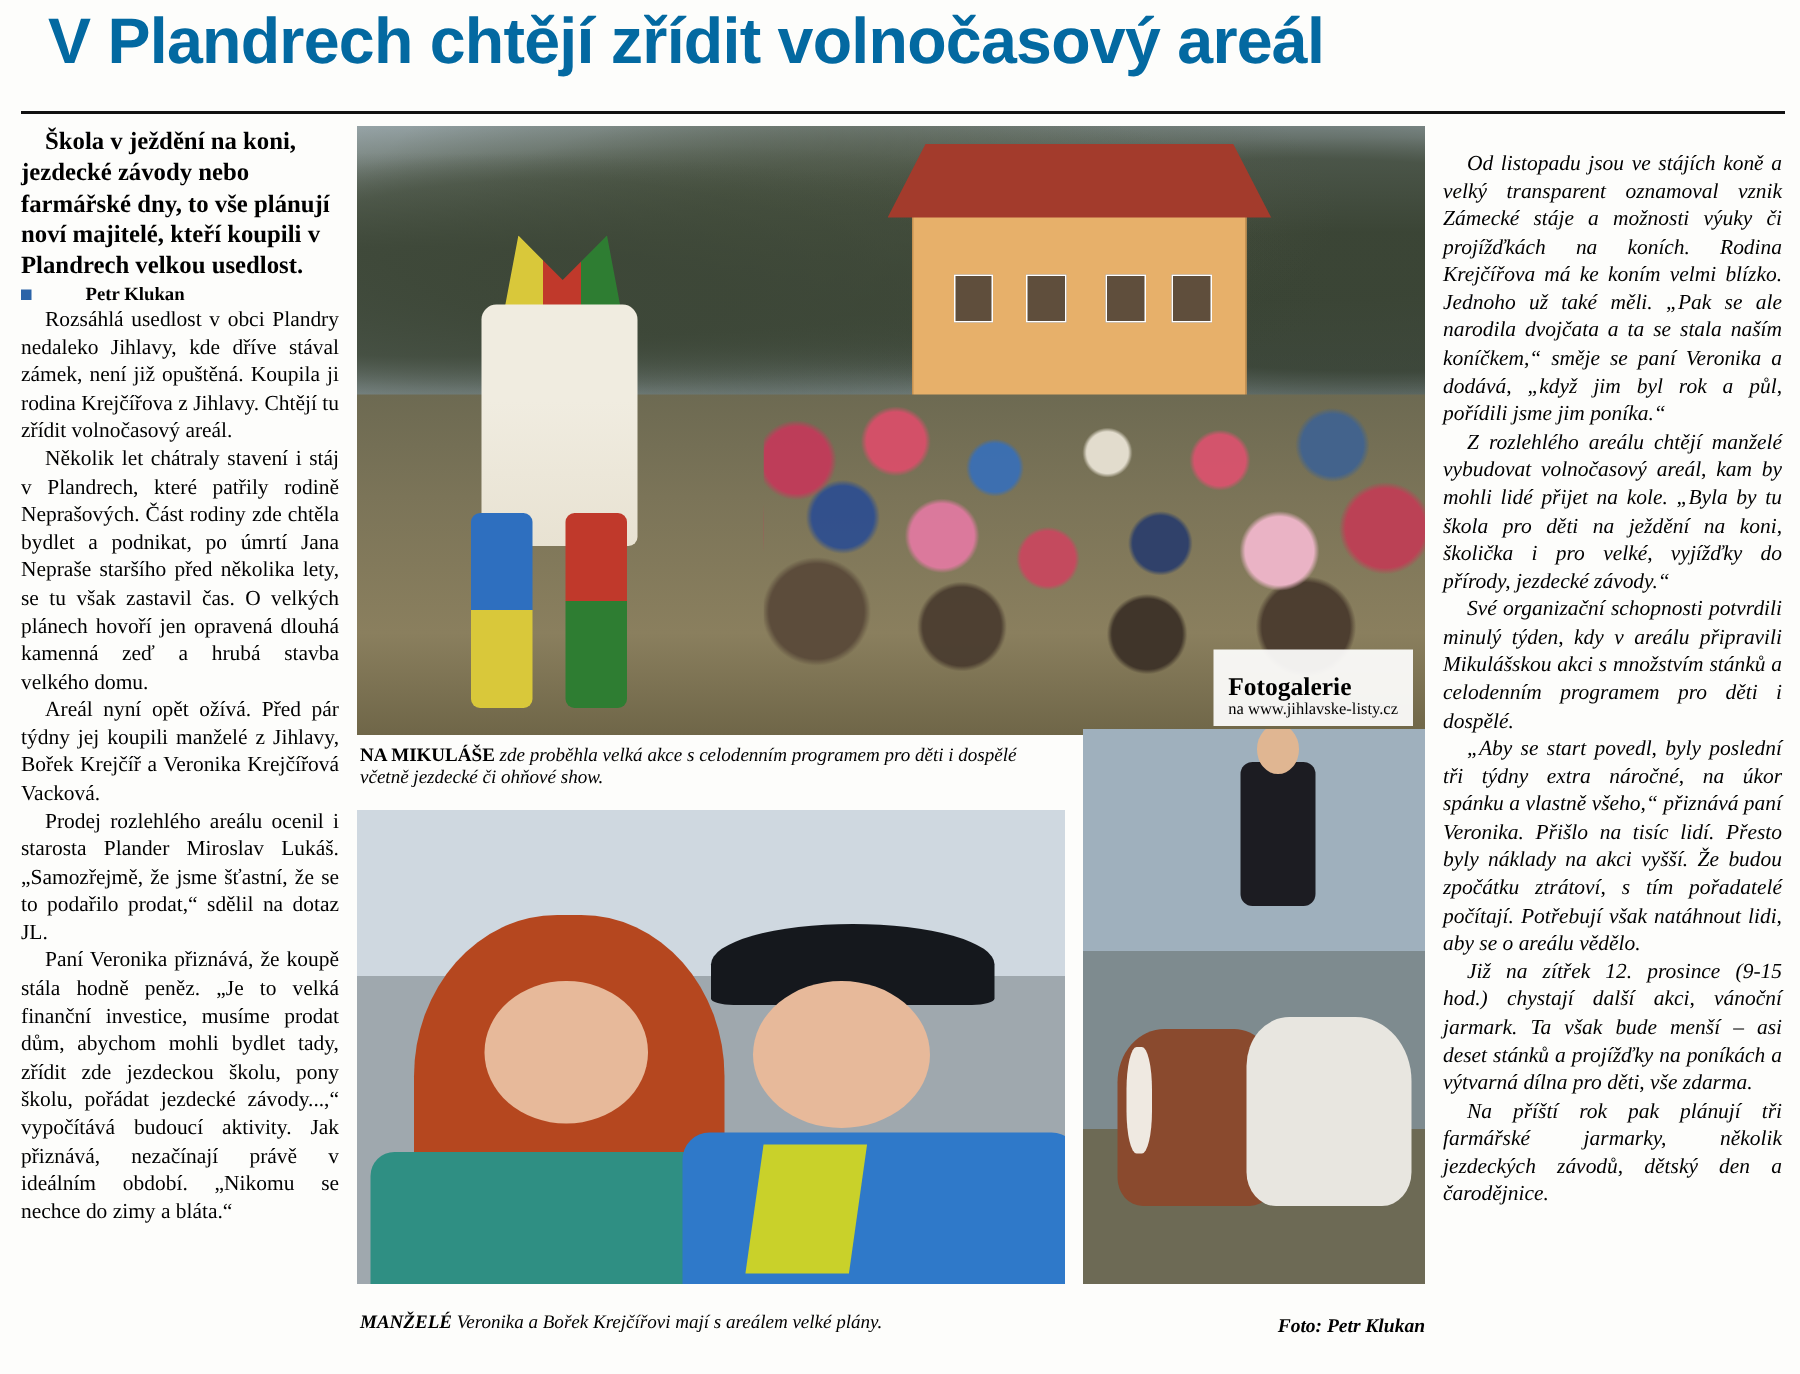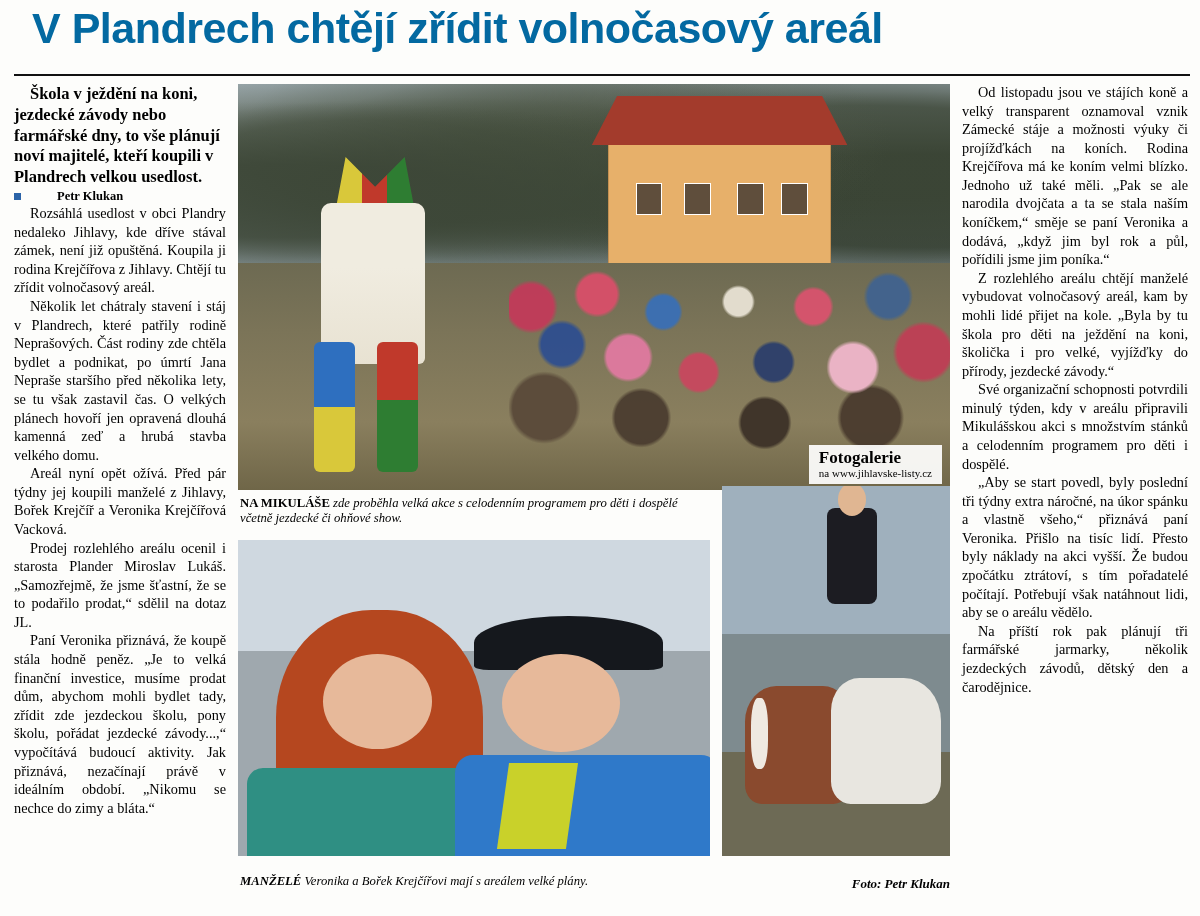--- a/index.html
+++ b/index.html
@@ -83,22 +83,23 @@
   .byline .sq {
     display: inline-block;
     width: 7px;
     height: 7px;
     background: #2c64a8;
   }
 
   
   #col-right {
     left: 962px;
-    top: 83px;
+    top: 100px;
     width: 226px;
+    font-style: italic;
   }
 
   
   .photo {
     position: absolute;
     overflow: hidden;
   }
   .photo .frame {
     position: absolute;
     inset: 0;
@@ -208,21 +209,21 @@
     width: 22%; height: 42%;
     border-radius: 6px;
   }
   .jester .legL { left: 18%; background: linear-gradient(#2e6fbf 0 50%, #d9c83a 50% 100%); }
   .jester .legR { left: 52%; background: linear-gradient(#c0392b 0 45%, #2e7d32 45% 100%); }
   .overlay-logo {
     position: absolute;
     right: 8px;
     bottom: 6px;
     background: rgba(255,255,255,.92);
-    padding: 4px 10px 5px 10px;
+    padding: 16px 10px 5px 10px;
     font-family: "Liberation Serif", serif;
   }
   .overlay-logo .t1 {
     font-weight: bold;
     font-size: 17px;
     display: block;
     line-height: 1.05;
   }
   .overlay-logo .t2 {
     font-size: 11px;
@@ -431,16 +432,17 @@
     </div>
   </div>
 
   <div class="caption" id="caption-horses-credit">Foto: Petr Klukan</div>
 
   <div class="col" id="col-right">
     <p>Od listopadu jsou ve stájích koně a velký transparent oznamoval vznik Zámecké stáje a možnosti výuky či projížďkách na koních. Rodina Krejčířova má ke koním velmi blízko. Jednoho už také měli. „Pak se ale narodila dvojčata a ta se stala naším koníčkem,“ směje se paní Veronika a dodává, „když jim byl rok a půl, pořídili jsme jim poníka.“</p>
     <p>Z rozlehlého areálu chtějí manželé vybudovat volnočasový areál, kam by mohli lidé přijet na kole. „Byla by tu škola pro děti na ježdění na koni, školička i pro velké, vyjížďky do přírody, jezdecké závody.“</p>
     <p>Své organizační schopnosti potvrdili minulý týden, kdy v areálu připravili Mikulášskou akci s množstvím stánků a celodenním programem pro děti i dospělé.</p>
     <p>„Aby se start povedl, byly poslední tři týdny extra náročné, na úkor spánku a vlastně všeho,“ přiznává paní Veronika. Přišlo na tisíc lidí. Přesto byly náklady na akci vyšší. Že budou zpočátku ztrátoví, s tím pořadatelé počítají. Potřebují však natáhnout lidi, aby se o areálu vědělo.</p>
+    <p>Již na zítřek 12. prosince (9-15 hod.) chystají další akci, vánoční jarmark. Ta však bude menší – asi deset stánků a projížďky na poníkách a výtvarná dílna pro děti, vše zdarma.</p>
     <p>Na příští rok pak plánují tři farmářské jarmarky, několik jezdeckých závodů, dětský den a čarodějnice.</p>
   </div>
 
 </div>
 
 </body></html>

